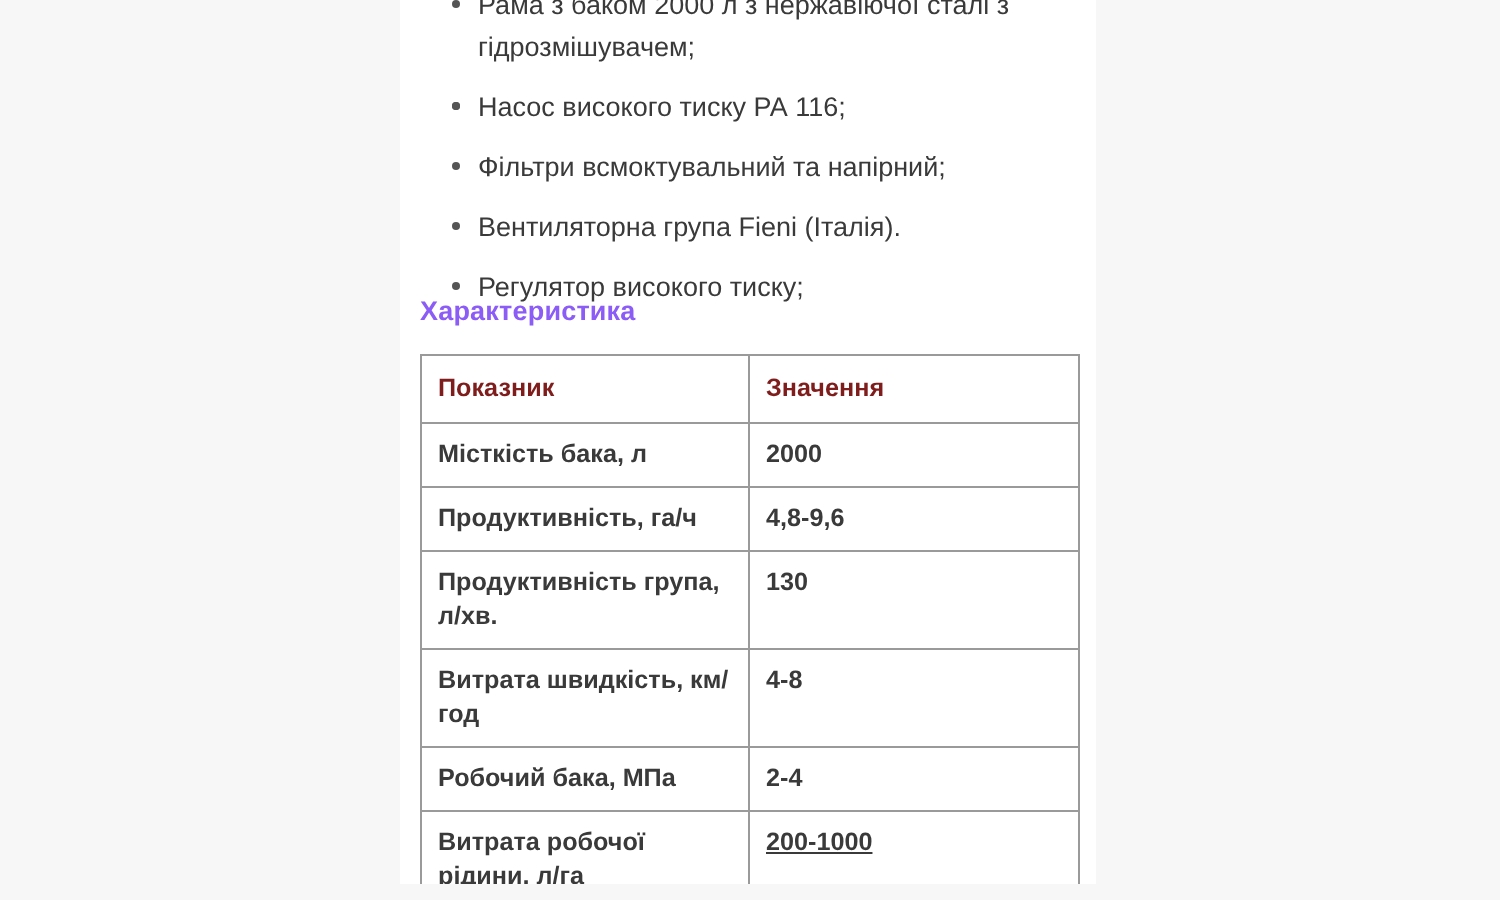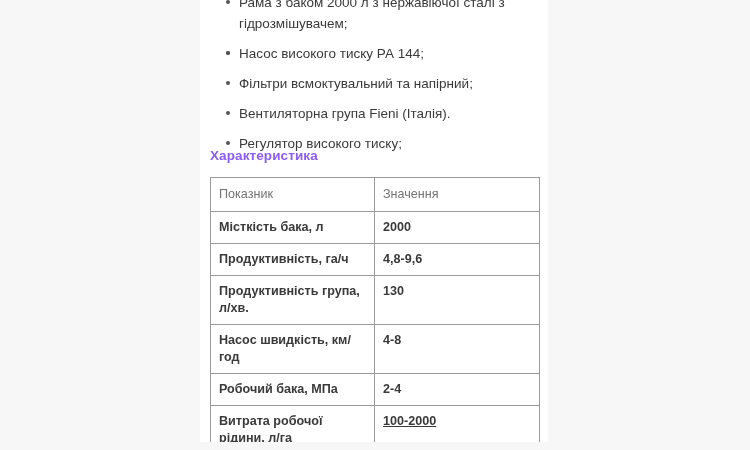--- a/index.html
+++ b/index.html
@@ -99,22 +99,22 @@
     padding: 7px 9px 7px 8px;
     font-size: 12.6px;
     line-height: 17px;
     text-align: left;
     vertical-align: top;
     color: #3a3a3a;
     word-wrap: break-word;
     font-weight: bold;
   }
   table#spec-table th {
-    font-weight: normal;
-    color: #737373;
+    font-weight: bold;
+    color: #7f1d1d;
     padding-top: 8px;
     padding-bottom: 8px;
   }
   table#spec-table td.tall {
     height: 33px;
   }
   .cell-link {
     color: #3a3a3a;
     text-decoration: underline;
   }
@@ -129,21 +129,21 @@
     <ul id="feature-list">
         <li>
           <span class="bullet"></span>
           <span class="li-text">Рама з баком 2000 л з нержавіючої сталі з гідрозмішувачем;</span>
         </li>
         <li>
           <span class="bullet"></span>
         </li>
         <li>
           <span class="bullet"></span>
-          <span class="li-text">Насос високого тиску РА 144;</span>
+          <span class="li-text">Насос високого тиску РА 116;</span>
         </li>
         <li>
           <span class="bullet"></span>
           <span class="li-text">Фільтри всмоктувальний та напірний;</span>
         </li>
         <li>
           <span class="bullet"></span>
           <span class="li-text">Вентиляторна група Fieni (Італія).</span>
         </li>
         <li>
@@ -173,29 +173,29 @@
             </tr>
             <tr>
               <td>Продуктивність, га/ч</td>
               <td>4,8-9,6</td>
             </tr>
             <tr>
               <td class="tall">Продуктивність група, л/хв.</td>
               <td class="tall">130</td>
             </tr>
             <tr>
-              <td>Насос швидкість, км/год</td>
+              <td>Витрата швидкість, км/год</td>
               <td>4-8</td>
             </tr>
             <tr>
               <td>Робочий бака, МПа</td>
               <td>2-4</td>
             </tr>
             <tr>
               <td class="tall">Витрата робочої рідини, л/га</td>
-              <td class="tall"><span class="cell-link">100-2000</span></td>
+              <td class="tall"><span class="cell-link">200-1000</span></td>
             </tr>
           </tbody>
       </table>
     </div>
 
   </div>
 </div>
 
 </body></html>

